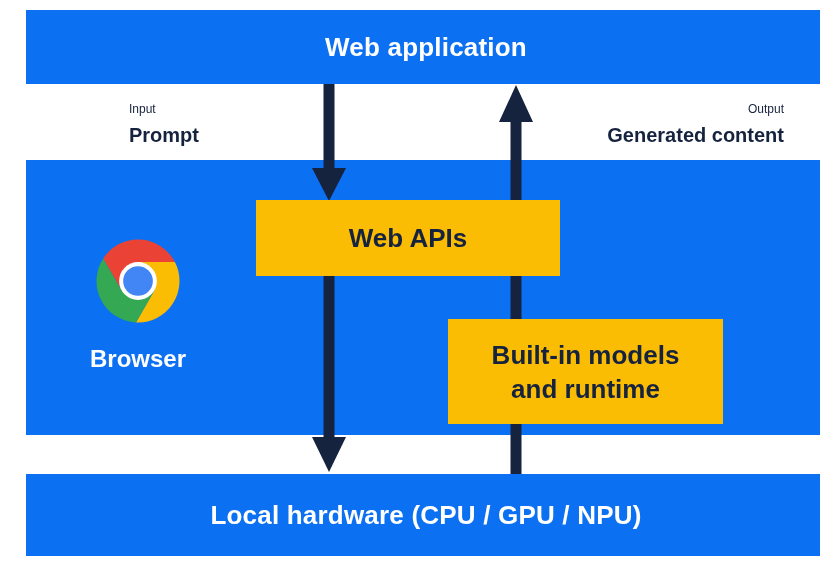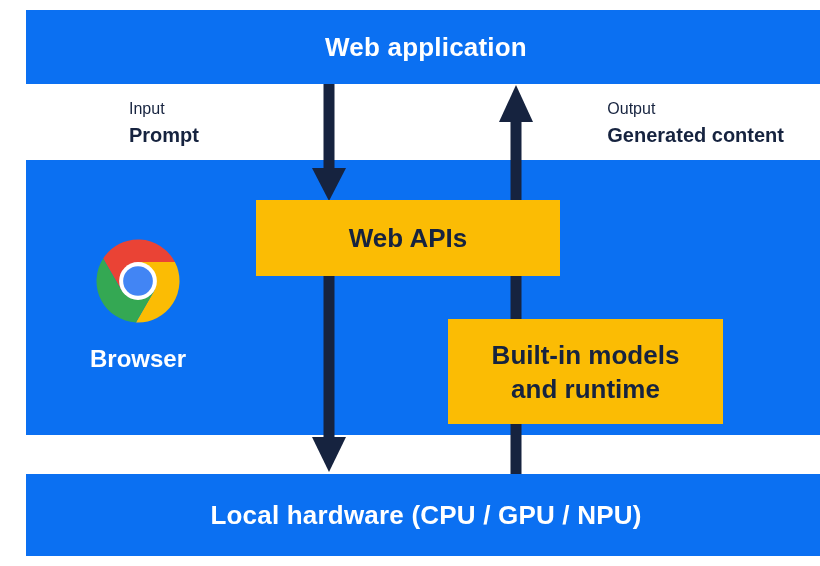--- a/index.html
+++ b/index.html
@@ -29,22 +29,22 @@
 
   .band-label {
     color: var(--white);
     font-size: 26px;
     font-weight: 700;
     letter-spacing: 0.2px;
   }
 
   .io-label { position: absolute; top: 96px; color: var(--navy); }
   .io-label--input  { left: 113px; text-align: left; }
-  .io-label--output { right: 52px; }
-  .io-caption { font-size: 16px; font-weight: 400; line-height: 26px; }
+  .io-label--output { right: 52px; text-align: right; }
+  .io-caption { font-size: 12px; font-weight: 400; line-height: 26px; }
   .io-value   { font-size: 20px; font-weight: 700; line-height: 27px; }
 
   .yellow-box {
     position: absolute;
     background: var(--yellow);
     display: flex;
     flex-direction: column;
     align-items: center;
     justify-content: center;
     color: var(--navy);

